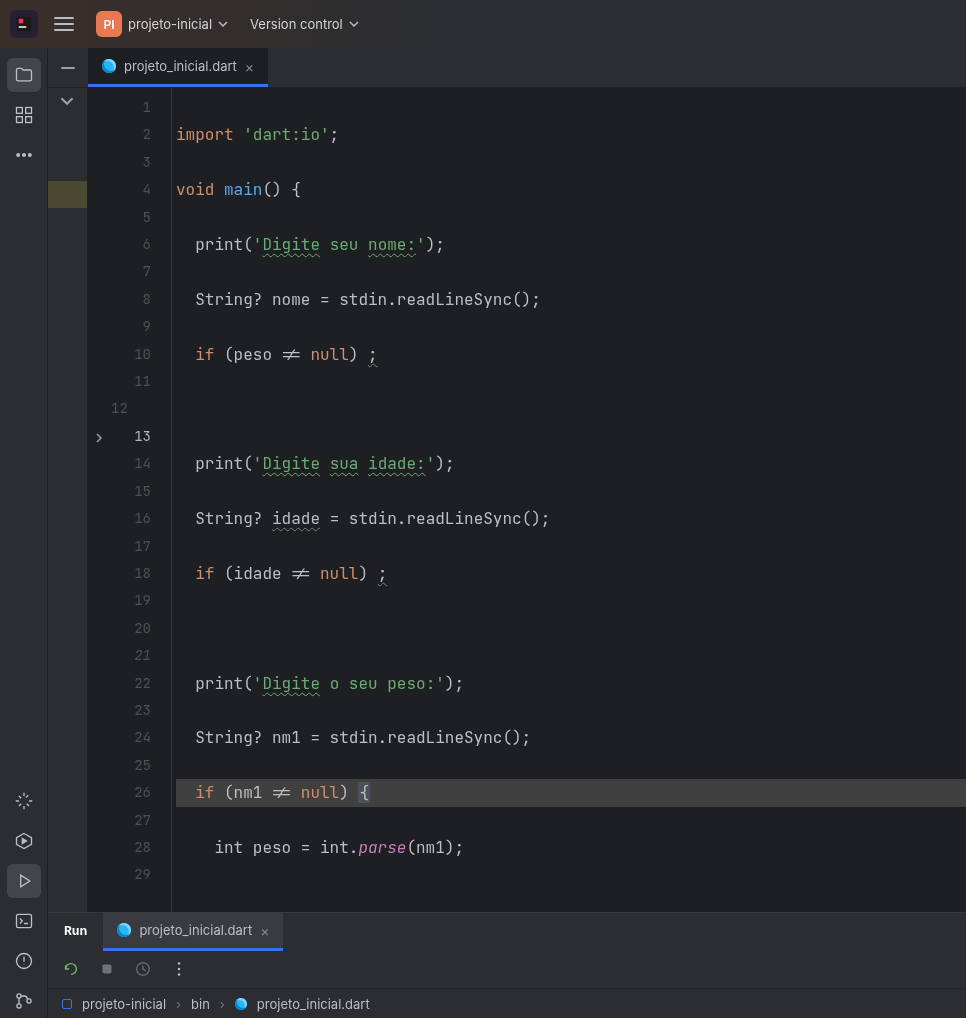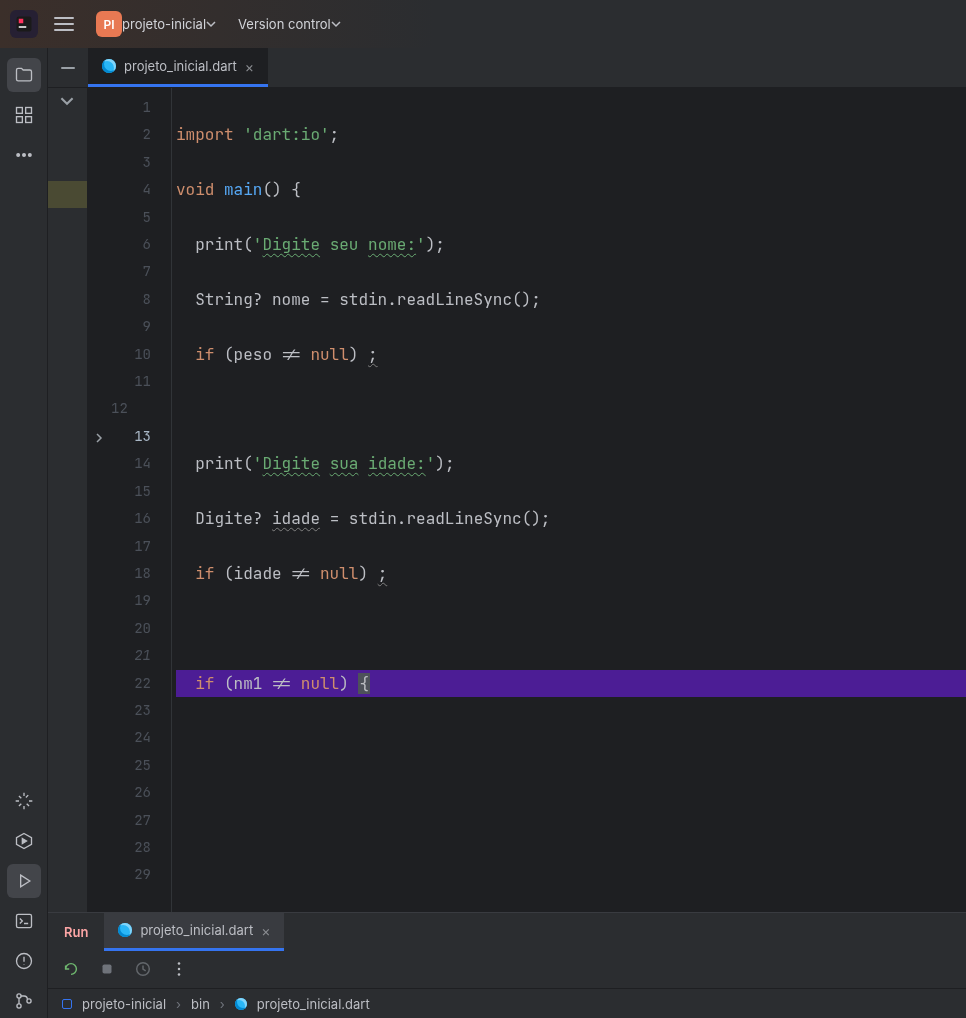--- a/index.html
+++ b/index.html
@@ -28,21 +28,21 @@
 .app-icon svg { width: 18px; height: 18px; }
 .hamburger { display: flex; flex-direction: column; gap: 4px; padding: 6px; cursor: pointer; }
 .hamburger span { width: 20px; height: 2px; background: #bcbec4; border-radius: 1px; }
 .proj-badge {
   width: 26px; height: 26px;
   background: #e87953;
   border-radius: 6px;
   color: #fff; font-weight: 600; font-size: 12px;
   display: flex; align-items: center; justify-content: center;
 }
-.tb-item { display: flex; align-items: center; color: #d1d3d8; padding: 4px 6px; border-radius: 4px; cursor: pointer; justify-content: space-between; }
+.tb-item { display: flex; align-items: center; gap: 6px; color: #d1d3d8; padding: 4px 6px; border-radius: 4px; cursor: pointer; justify-content: space-between; }
 .chev { width: 10px; height: 10px; }
 
 .body-row { flex: 1; display: flex; min-height: 0; }
 
 .leftbar {
   width: 48px; background: #2b2d30;
   display: flex; flex-direction: column; align-items: center;
   padding-top: 10px; gap: 6px;
   border-right: 1px solid #1e1f22;
 }
@@ -106,28 +106,28 @@
   white-space: pre; overflow: hidden;
 }
 .kw { color: #cf8e6d; }
 .fn { color: #56a8f5; }
 .fni { color: #c77dbb; font-style: italic; }
 .str { color: #6aab73; }
 .strw { color: #6aab73; text-decoration: underline wavy #6aab73; text-decoration-thickness: 1px; text-underline-offset: 3px; }
 .vw { color: #bcbec4; text-decoration: underline wavy #808080; text-decoration-thickness: 1px; text-underline-offset: 3px; }
 .cursor-block { background: #4d515a; padding: 0 1px; }
 .line { display: block; }
-.line.cur { background: #4c1d95; }
+.line.cur { background: #404040; }
 
 .run-panel {
   height: 76px; background: #2b2d30; border-top: 1px solid #393b40;
   display: flex; flex-direction: column;
 }
 .run-tabs { height: 38px; display: flex; align-items: stretch; }
-.run-title { padding: 0 16px; display: flex; align-items: center; font-weight: 600; color: #fca5a5; }
+.run-title { padding: 0 16px; display: flex; align-items: center; font-weight: 600; color: #ffffff; font-family: Liberation Mono, monospace; }
 .run-tab {
   display: flex; align-items: center; gap: 8px; padding: 0 14px;
   border-bottom: 3px solid #3574f0; background: #393b40;
 }
 .run-toolbar { height: 38px; display: flex; align-items: center; padding: 0 14px; gap: 18px; }
 .run-toolbar .ico { width: 18px; height: 18px; display: flex; align-items: center; justify-content: center; }
 
 .breadcrumb {
   height: 30px; background: #2b2d30; border-top: 1px solid #1e1f22;
   display: flex; align-items: center; padding: 0 14px; gap: 10px;
@@ -282,24 +282,27 @@
 <span style="display: block;">29</span>
       </div>
       <div class="code">
 <span class="line"><span class="kw">import </span><span class="str">'dart:io'</span><span>;</span></span>
 <span class="line"><span class="kw">void </span><span class="fn">main</span><span>() {</span></span>
 <span class="line"><span>  print(</span><span class="str">'</span><span class="strw">Digite</span><span class="str"> seu </span><span class="strw">nome:</span><span class="str">'</span><span>);</span></span>
 <span class="line"><span>  String? nome = stdin.readLineSync();</span></span>
 <span class="line"><span>  </span><span class="kw">if</span><span> (peso != </span><span class="kw">null</span><span>) </span><span class="vw">;</span></span>
 <span class="line"> </span>
 <span class="line"><span>  print(</span><span class="str">'</span><span class="strw">Digite</span><span class="str"> </span><span class="strw">sua</span><span class="str"> </span><span class="strw">idade:</span><span class="str">'</span><span>);</span></span>
-<span class="line"><span>  Digite? </span><span class="vw">idade</span><span> = stdin.readLineSync();</span></span>
+<span class="line"><span>  String? </span><span class="vw">idade</span><span> = stdin.readLineSync();</span></span>
 <span class="line"><span>  </span><span class="kw">if</span><span> (idade != </span><span class="kw">null</span><span>) </span><span class="vw">;</span></span>
 <span class="line"> </span>
+<span class="line"><span>  print(</span><span class="str">'</span><span class="strw">Digite</span><span class="str"> o seu peso:</span><span class="str">'</span><span>);</span></span>
+<span class="line"><span>  String? nm1 = stdin.readLineSync();</span></span>
 <span class="line cur"><span>  </span><span class="kw">if</span><span> (nm1 != </span><span class="kw">null</span><span>) </span><span class="cursor-block">{</span></span>
+<span class="line"><span>    int peso = int.</span><span class="fni">parse</span><span>(nm1);</span></span>
 <span class="line"> </span>
 
 
 
 
 
 
 
 
 

